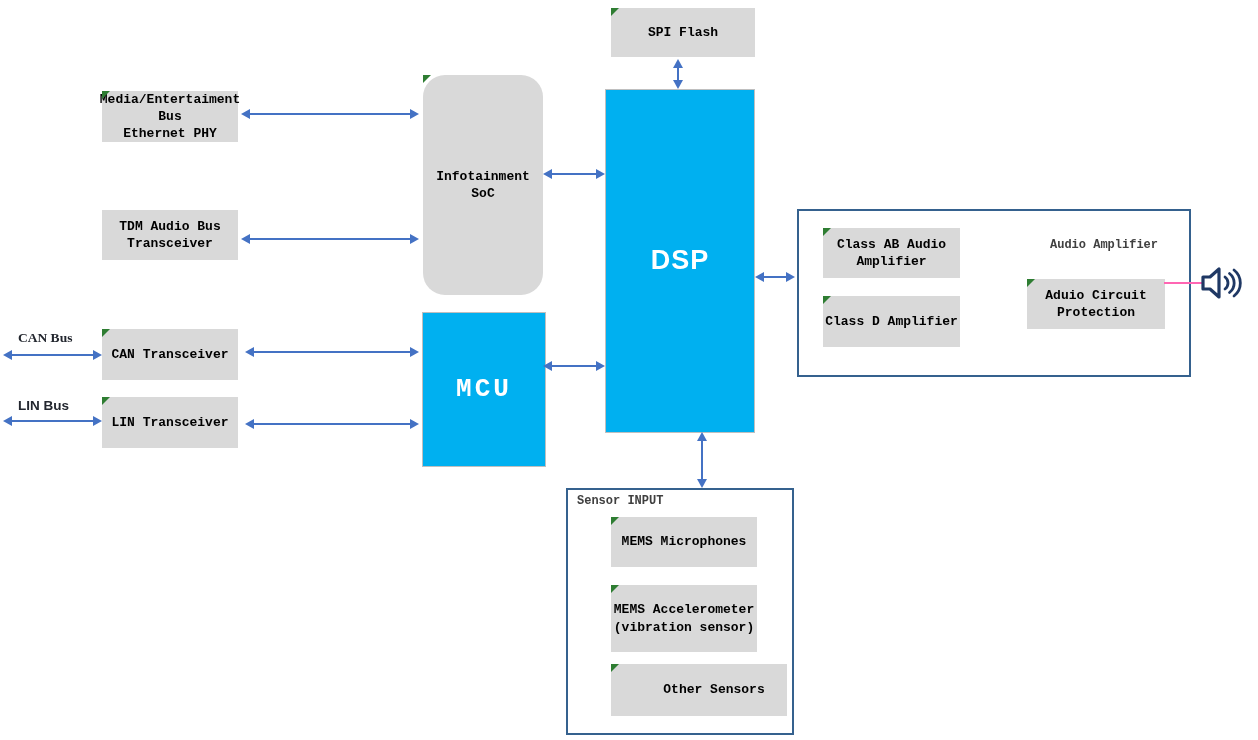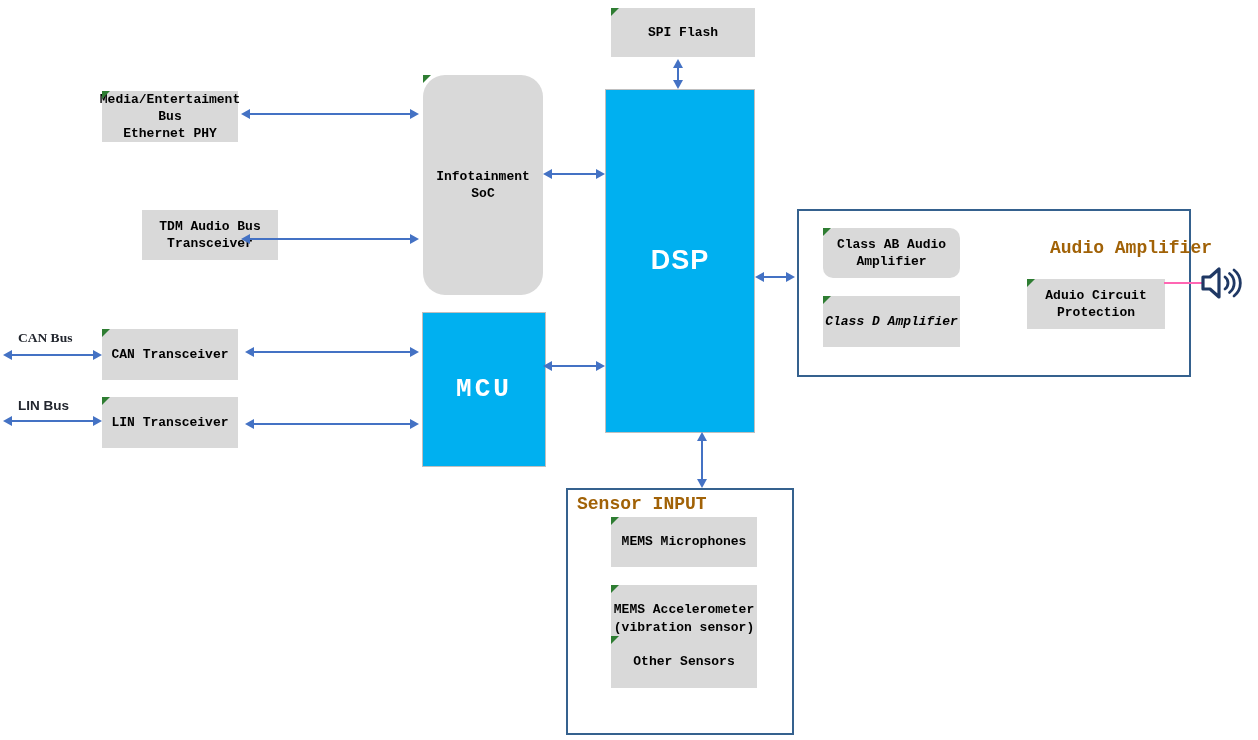--- a/index.html
+++ b/index.html
@@ -17,21 +17,21 @@
   .lbl{white-space:pre-line;}
   .flag{
     position:absolute;top:0;left:0;width:8px;height:8px;
     background:var(--marker_green);
     clip-path:polygon(0 0,100% 0,0 100%);
   }
   .dsp-lbl{font-family:"Liberation Sans","DejaVu Sans",sans-serif;font-size:27px;letter-spacing:1px;}
   .mcu-lbl{font-size:26px;letter-spacing:3px;}
   
   .group{position:absolute;border:2px solid var(--container_border);background:transparent;}
-  .gtitle{position:absolute;font-weight:bold;font-size:18px;color:#a16207;white-space:nowrap;}
+  .gtitle{position:absolute;font-weight:bold;font-size:12px;color:#404040;white-space:nowrap;}
   
   .buslbl{
     position:absolute;font-family:"Liberation Sans","DejaVu Sans",sans-serif;
     font-weight:bold;font-size:13.5px;color:#23272F;white-space:nowrap;
   }
   
   .harrow{position:absolute;height:0;border-top:2px solid var(--arrow_blue);}
   .harrow::before{content:'';position:absolute;left:-2px;top:-6px;width:0;height:0;
     border-top:5px solid transparent;border-bottom:5px solid transparent;
     border-right:9px solid var(--arrow_blue);}
@@ -60,21 +60,21 @@
     <span class="lbl">SPI Flash</span>
   </div>
 
   <div class="node gray" style="left:102px;top:91px;width:136px;height:51px;">
     <span class="flag"></span>
     <span class="lbl">Media/Entertaiment
 Bus
 Ethernet PHY</span>
   </div>
 
-  <div class="node gray" style="left:102px;top:210px;width:136px;height:50px;margin-left:40px;">
+  <div class="node gray" style="left:102px;top:210px;width:136px;height:50px;">
     <span class="lbl">TDM Audio Bus
 Transceiver</span>
   </div>
 
   <div class="node gray" style="left:102px;top:329px;width:136px;height:51px;">
     <span class="flag"></span>
     <span class="lbl">CAN Transceiver</span>
   </div>
 
   <div class="node gray" style="left:102px;top:397px;width:136px;height:51px;">
@@ -92,27 +92,27 @@
     <span class="lbl dsp-lbl">DSP</span>
   </div>
 
   <div class="node cyan" style="left:422px;top:312px;width:122px;height:153px;">
     <span class="lbl mcu-lbl">MCU</span>
   </div>
 
   <div class="group" style="left:797px;top:209px;width:390px;height:164px;"></div>
   <div class="gtitle" style="left:1050px;top:238px;">Audio Amplifier</div>
 
-  <div class="node gray" style="left:823px;top:228px;width:137px;height:50px;border-radius:10px;">
+  <div class="node gray" style="left:823px;top:228px;width:137px;height:50px;">
     <span class="flag"></span>
     <span class="lbl">Class AB Audio
 Amplifier</span>
   </div>
 
-  <div class="node gray" style="left:823px;top:296px;width:137px;height:51px;font-style:italic;">
+  <div class="node gray" style="left:823px;top:296px;width:137px;height:51px;">
     <span class="flag"></span>
     <span class="lbl">Class D Amplifier</span>
   </div>
 
   <div class="node gray" style="left:1027px;top:279px;width:138px;height:50px;">
     <span class="flag"></span>
     <span class="lbl">Aduio Circuit
 Protection</span>
   </div>
 
@@ -123,21 +123,21 @@
     <span class="flag"></span>
     <span class="lbl">MEMS Accelerometer
 (vibration sensor)</span>
   </div>
 
   <div class="node gray" style="left:611px;top:517px;width:146px;height:50px;">
     <span class="flag"></span>
     <span class="lbl">MEMS Microphones</span>
   </div>
 
-  <div class="node gray" style="left:611px;top:636px;width:146px;height:52px;">
+  <div class="node gray" style="left:611px;top:664px;width:146px;height:52px;padding-left:30px;">
     <span class="flag"></span>
     <span class="lbl">Other Sensors</span>
   </div>
 
   <div class="buslbl" style="left:18px;top:330px;font-family:Liberation Serif, serif;">CAN Bus</div>
   <div class="buslbl" style="left:18px;top:398px;">LIN Bus</div>
 
   <div class="harrow" style="left:243px;top:113px;width:174px;"></div>
   <div class="harrow" style="left:243px;top:238px;width:174px;"></div>
   <div class="harrow" style="left:545px;top:173px;width:58px;"></div>

